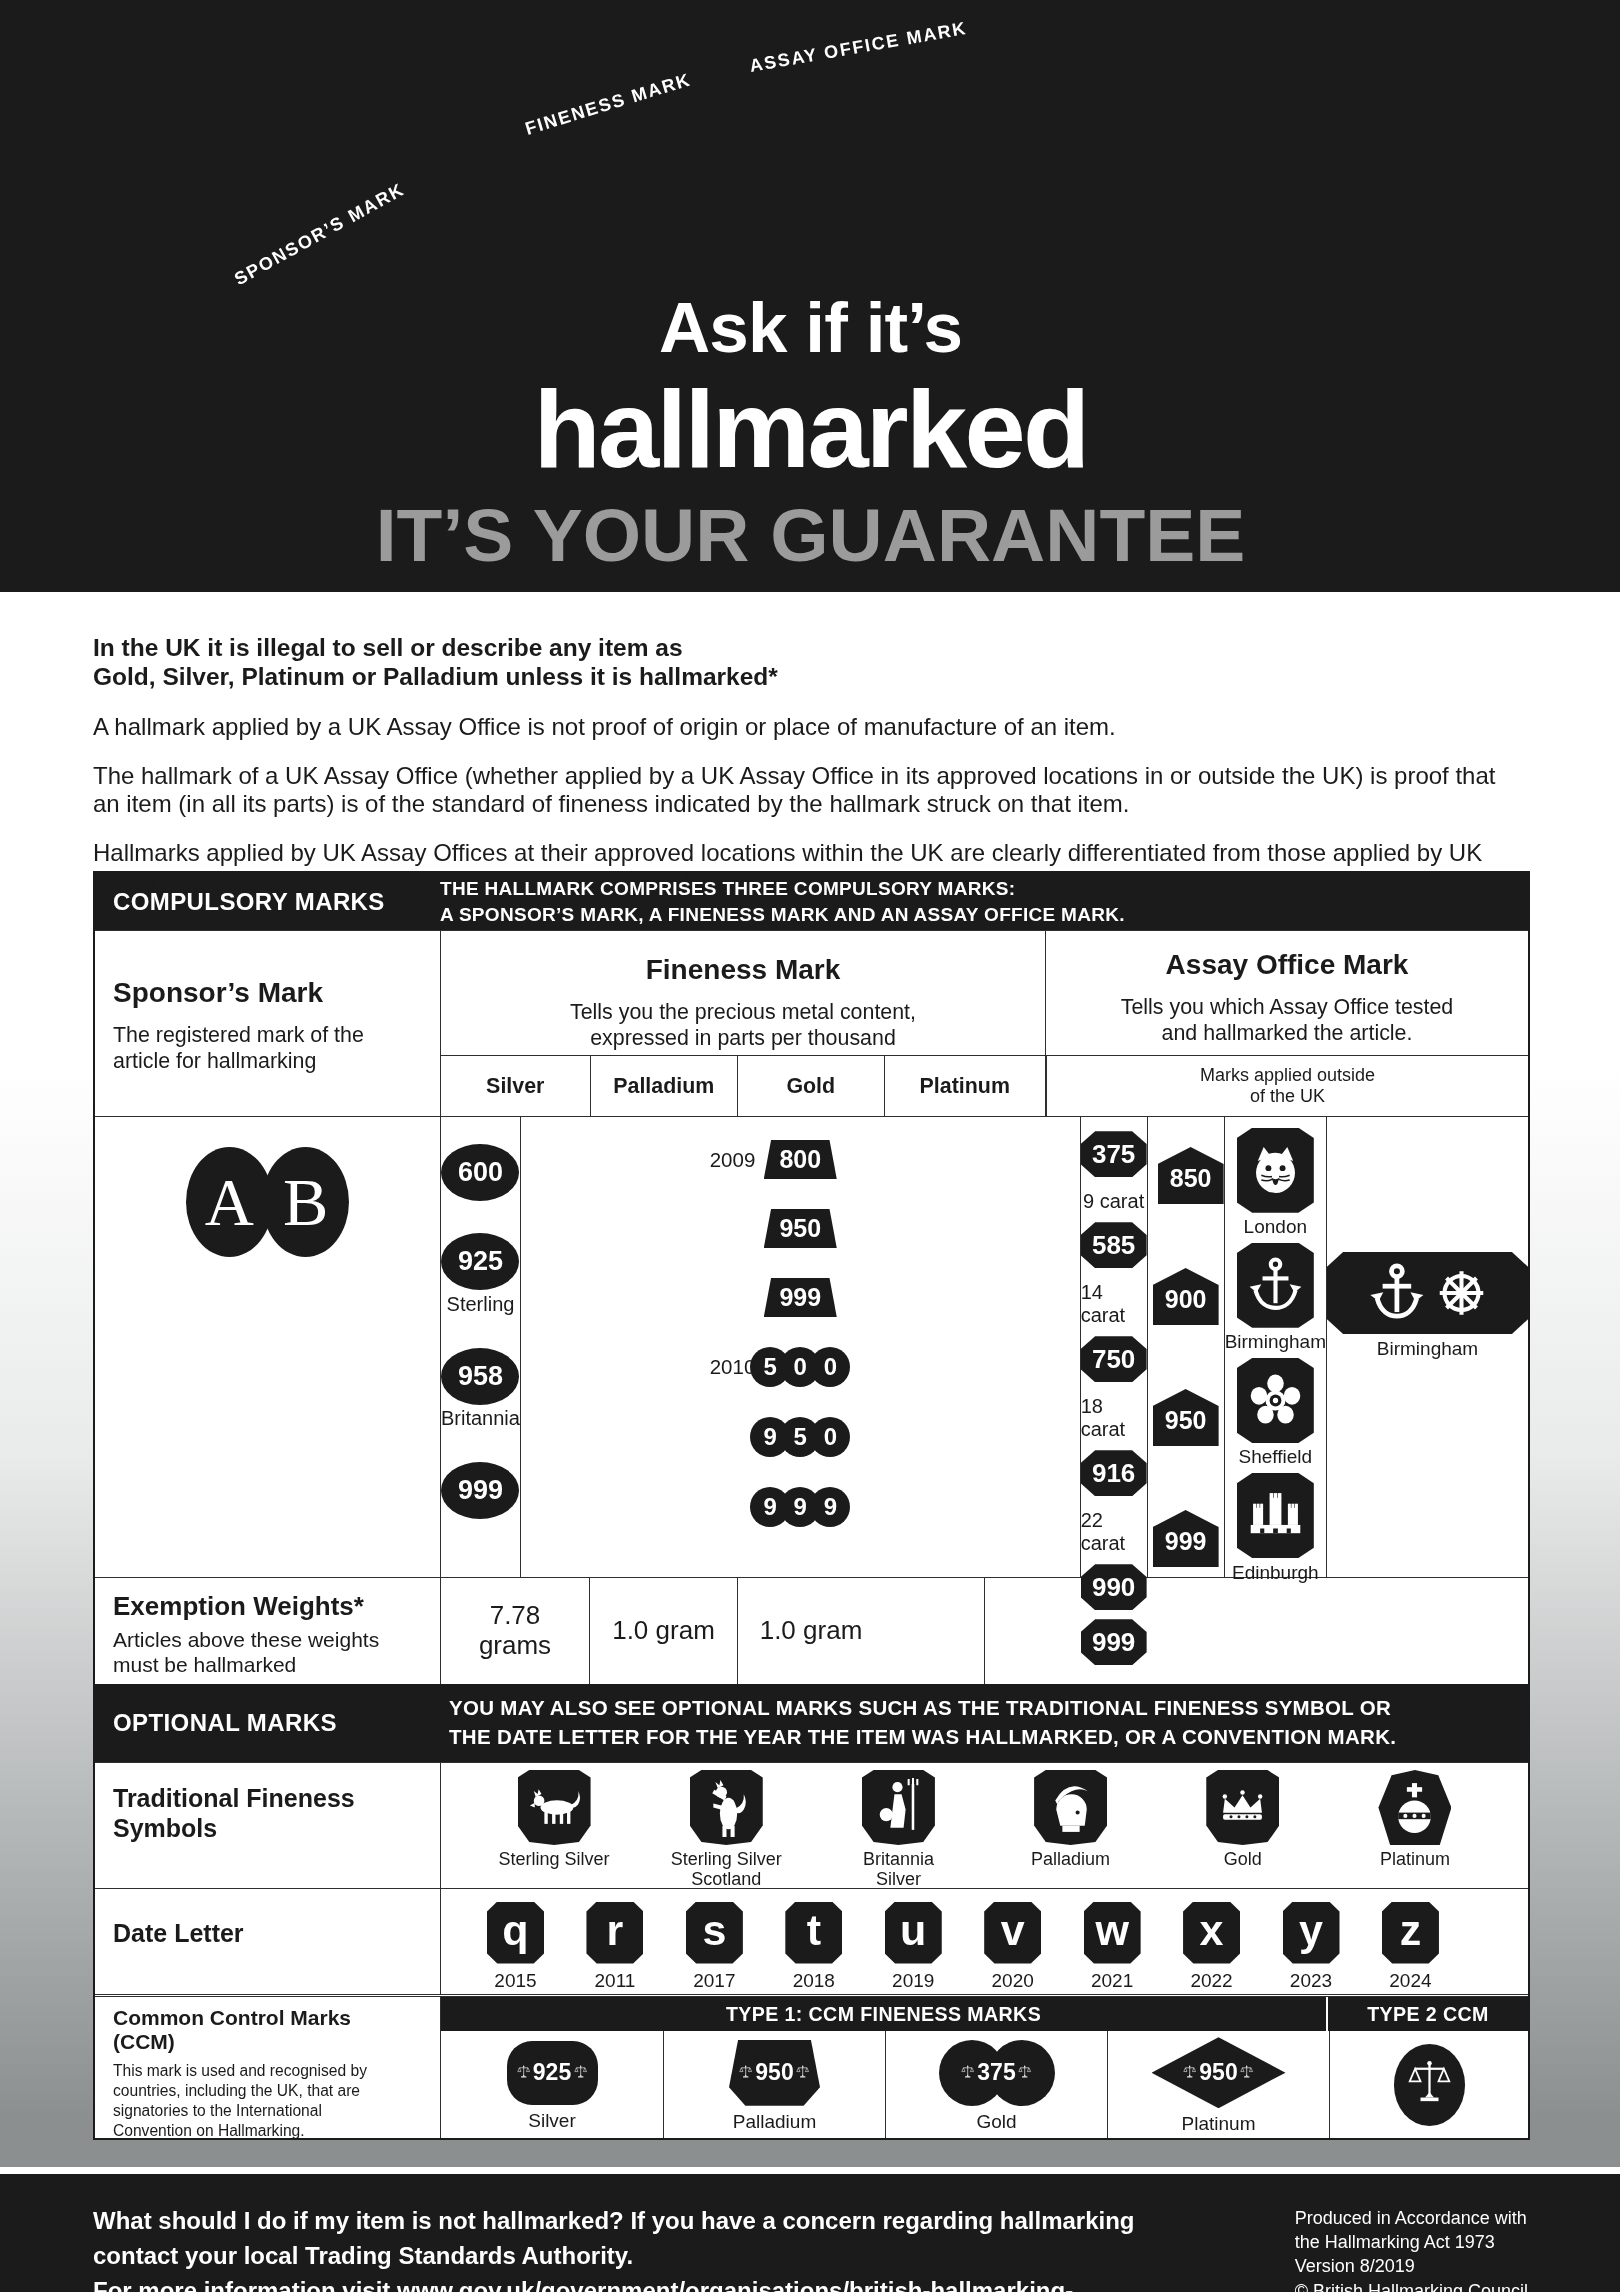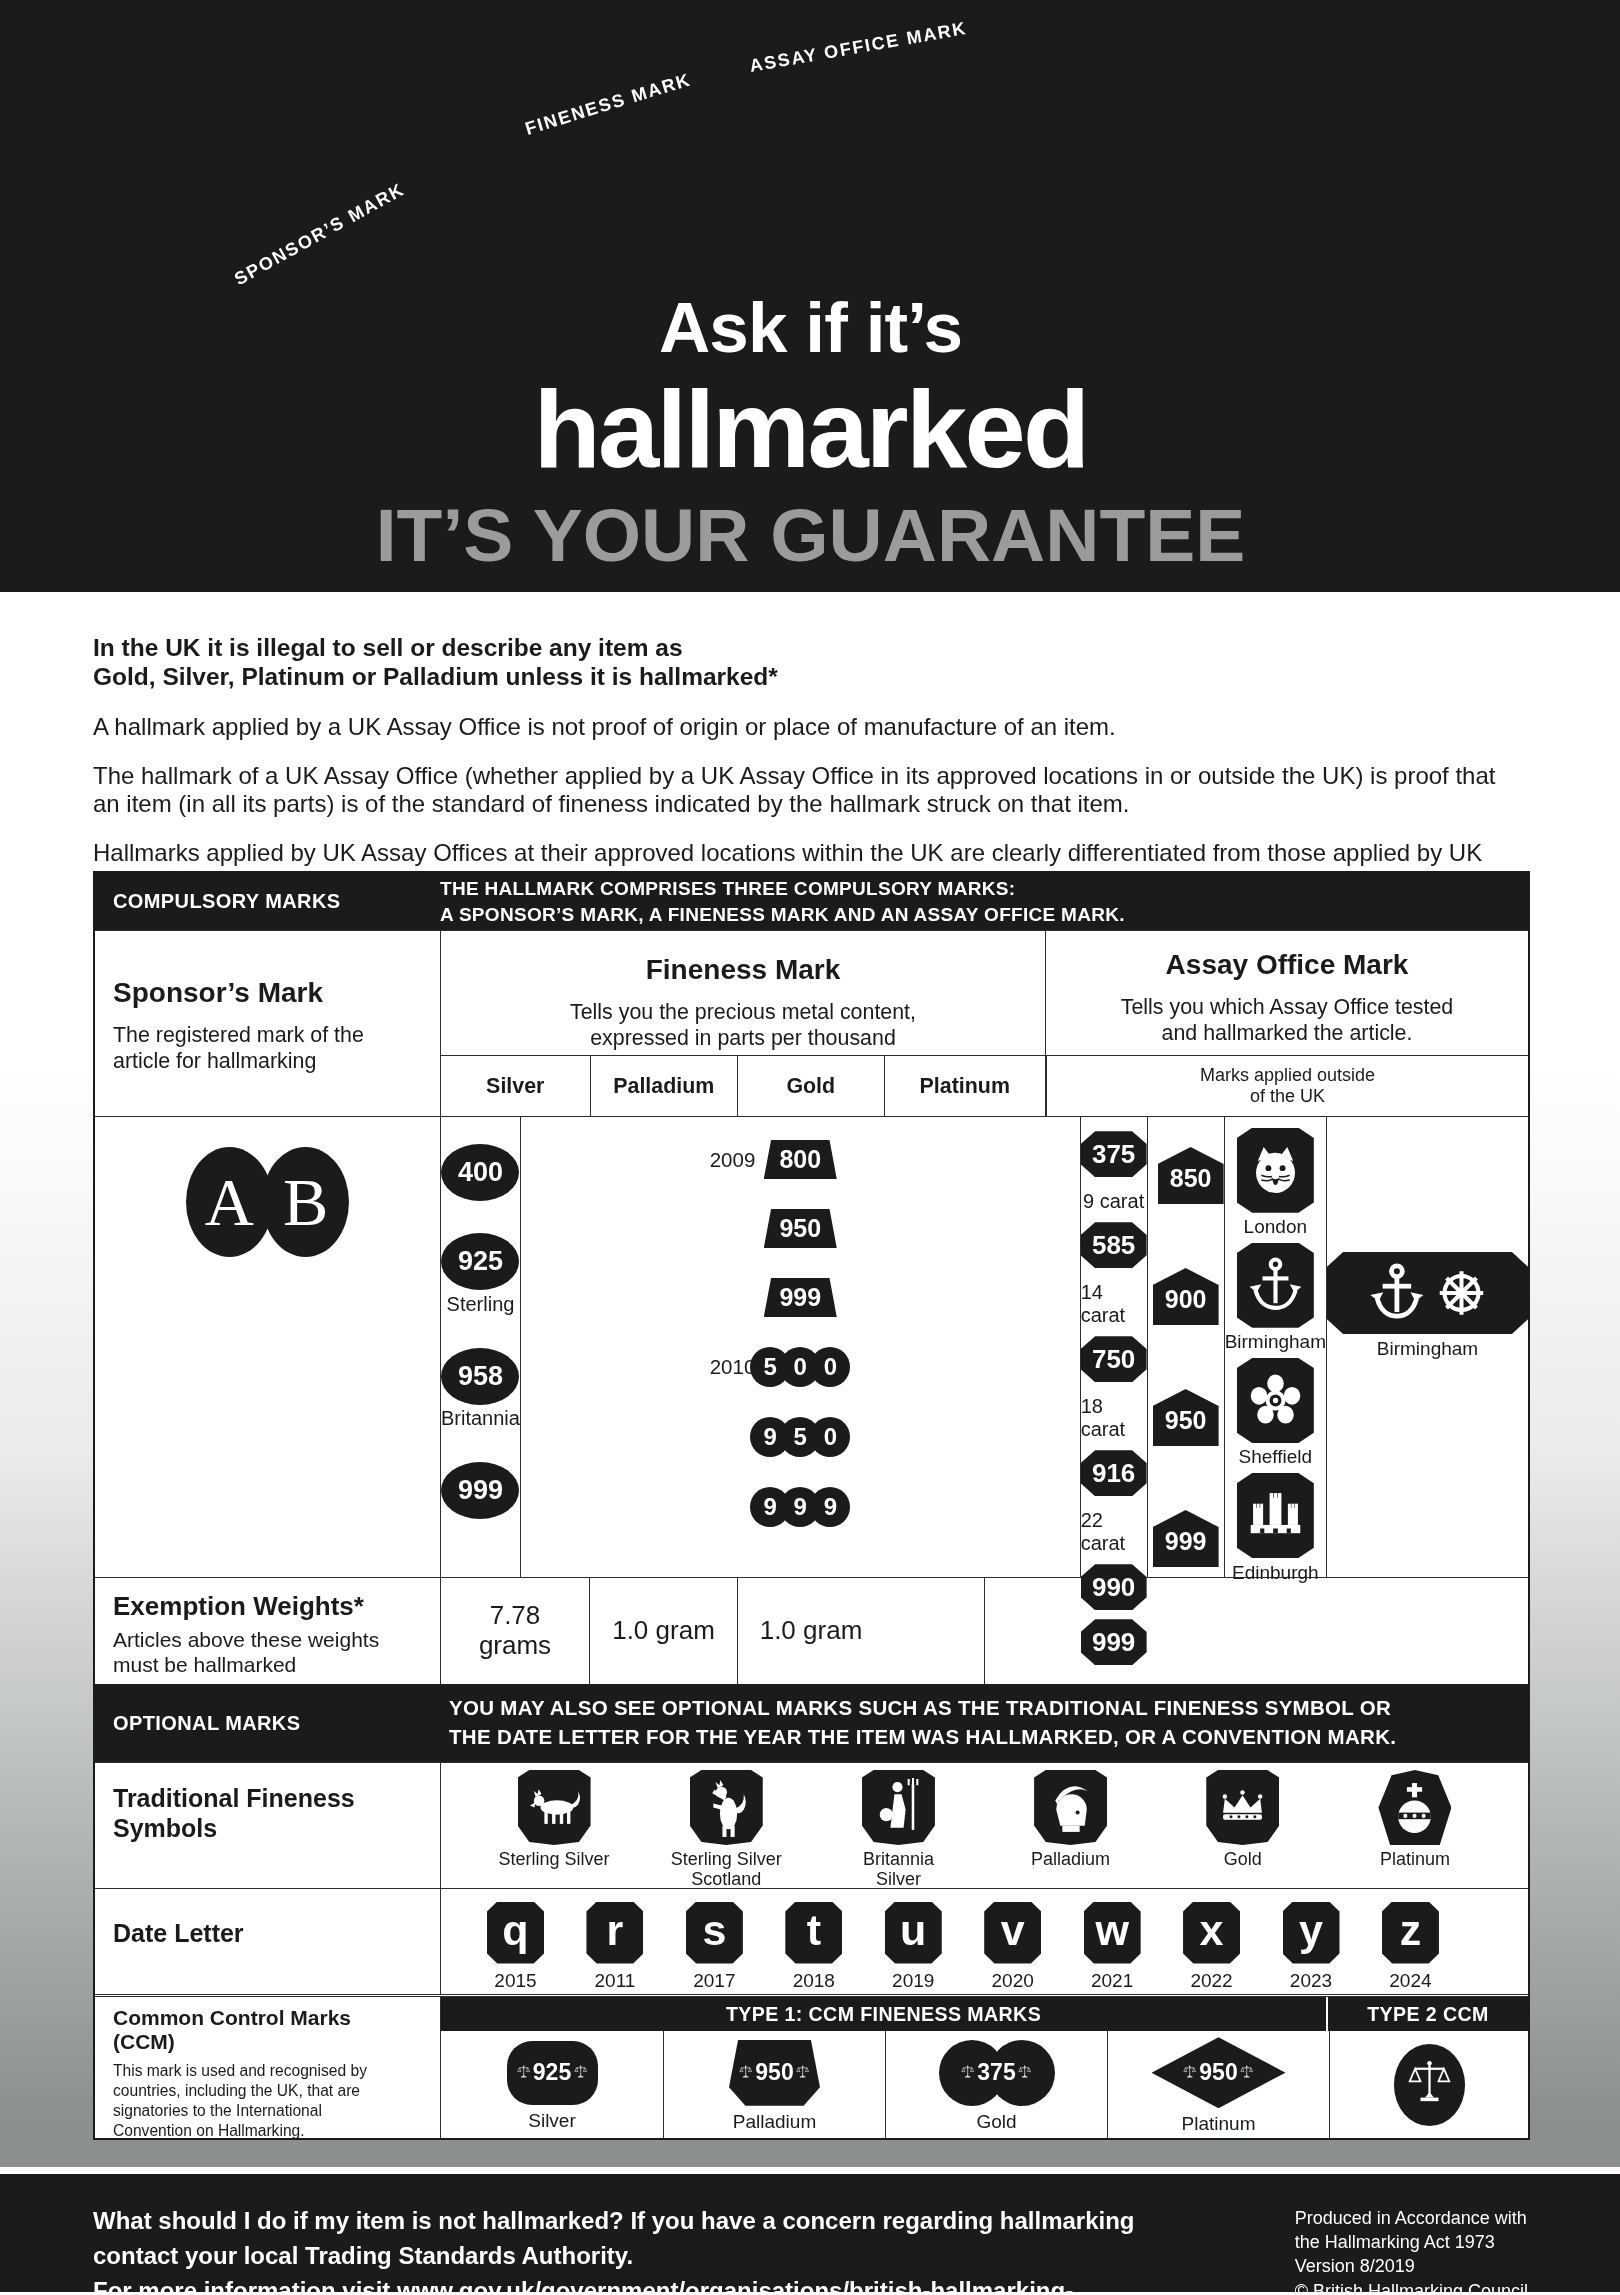--- a/index.html
+++ b/index.html
@@ -22,21 +22,21 @@
   
   .intro{padding:41px 93px 0;height:279px;box-sizing:border-box;}
   .intro-h{font-size:24.5px;font-weight:bold;line-height:1.2;}
   .intro p{font-size:24px;line-height:1.15;margin:21.4px 0 0;max-width:1442px;}
 
   
   .htable{margin:0 91px 0 93px;background:#fff;border:2.2px solid #1b1b1b;}
   .bar{background:#1b1b1b;color:#fff;display:flex;align-items:center;}
   .bar1{height:57px;}
   .bar2{height:78px;gap:9px;}
-  .bar-title{width:345px;padding-left:18px;font-weight:bold;font-size:20px;flex-shrink:0;box-sizing:border-box;letter-spacing:0.4px;}
+  .bar-title{width:345px;padding-left:18px;font-weight:bold;font-size:24px;flex-shrink:0;box-sizing:border-box;letter-spacing:0.4px;}
   .bar-desc{font-size:19px;font-weight:bold;line-height:1.35;letter-spacing:0.3px;}
   .bar2 .bar-desc{font-size:20.5px;line-height:1.4;}
 
   .row{display:flex;border-top:1.3px solid #2e2e2e;box-sizing:border-box;}
   .c1{width:345px;box-sizing:border-box;flex-shrink:0;}
   .bL{border-left:1.3px solid #2e2e2e;}
 
   
   .headrow{height:186px;}
   .sponsor-h{padding:46px 27px 0 18px;}
@@ -247,21 +247,21 @@
         <div class="mcell c1">
           <div class="ab">
 
           <div class="ab-oval">A</div>
               <div class="ab-oval">B</div>
             </div>
         </div>
         <div class="mcell mc2 bL stack silver-stack">
 
             <div class="s-item">
-              <div class="oval-mark">400</div>
+              <div class="oval-mark">600</div>
 
             </div>
 
             <div class="s-item">
               <div class="oval-mark">925</div>
               <div class="mark-label">Sterling</div>
             </div>
 
             <div class="s-item">
               <div class="oval-mark">958</div>

